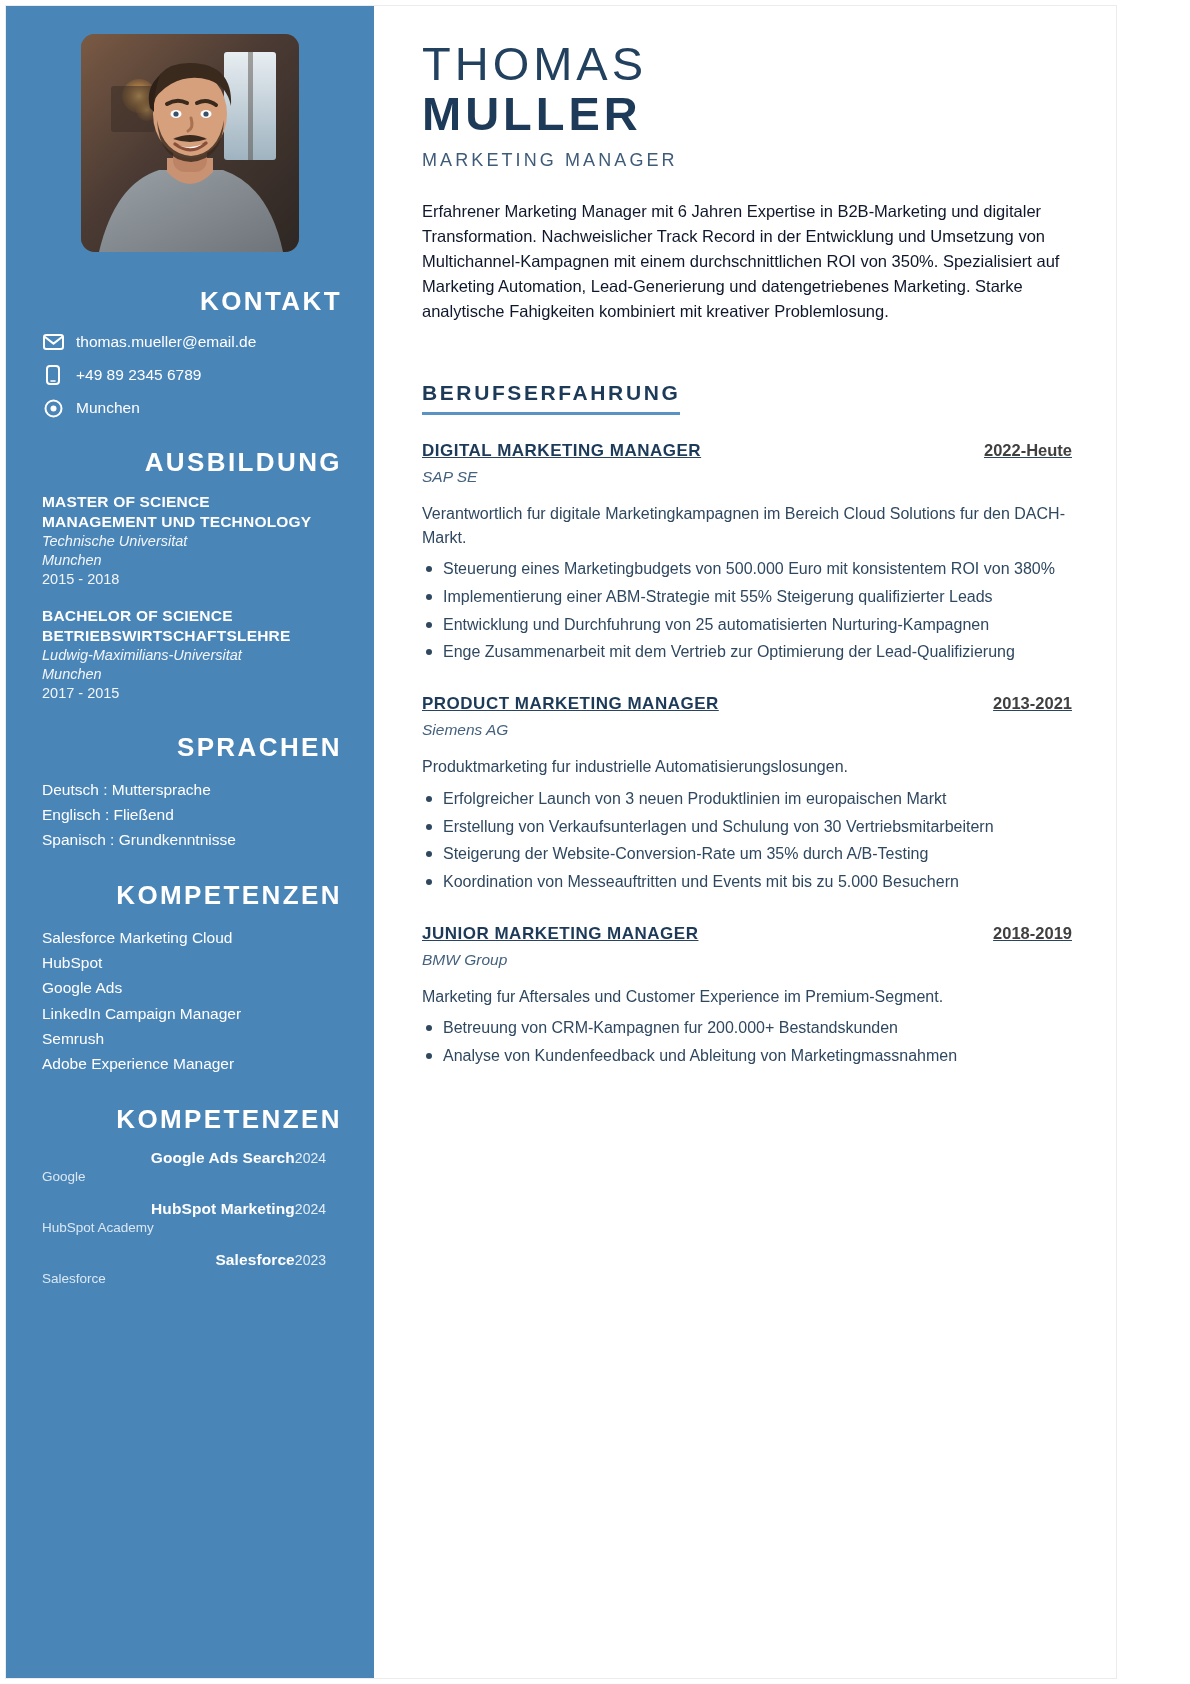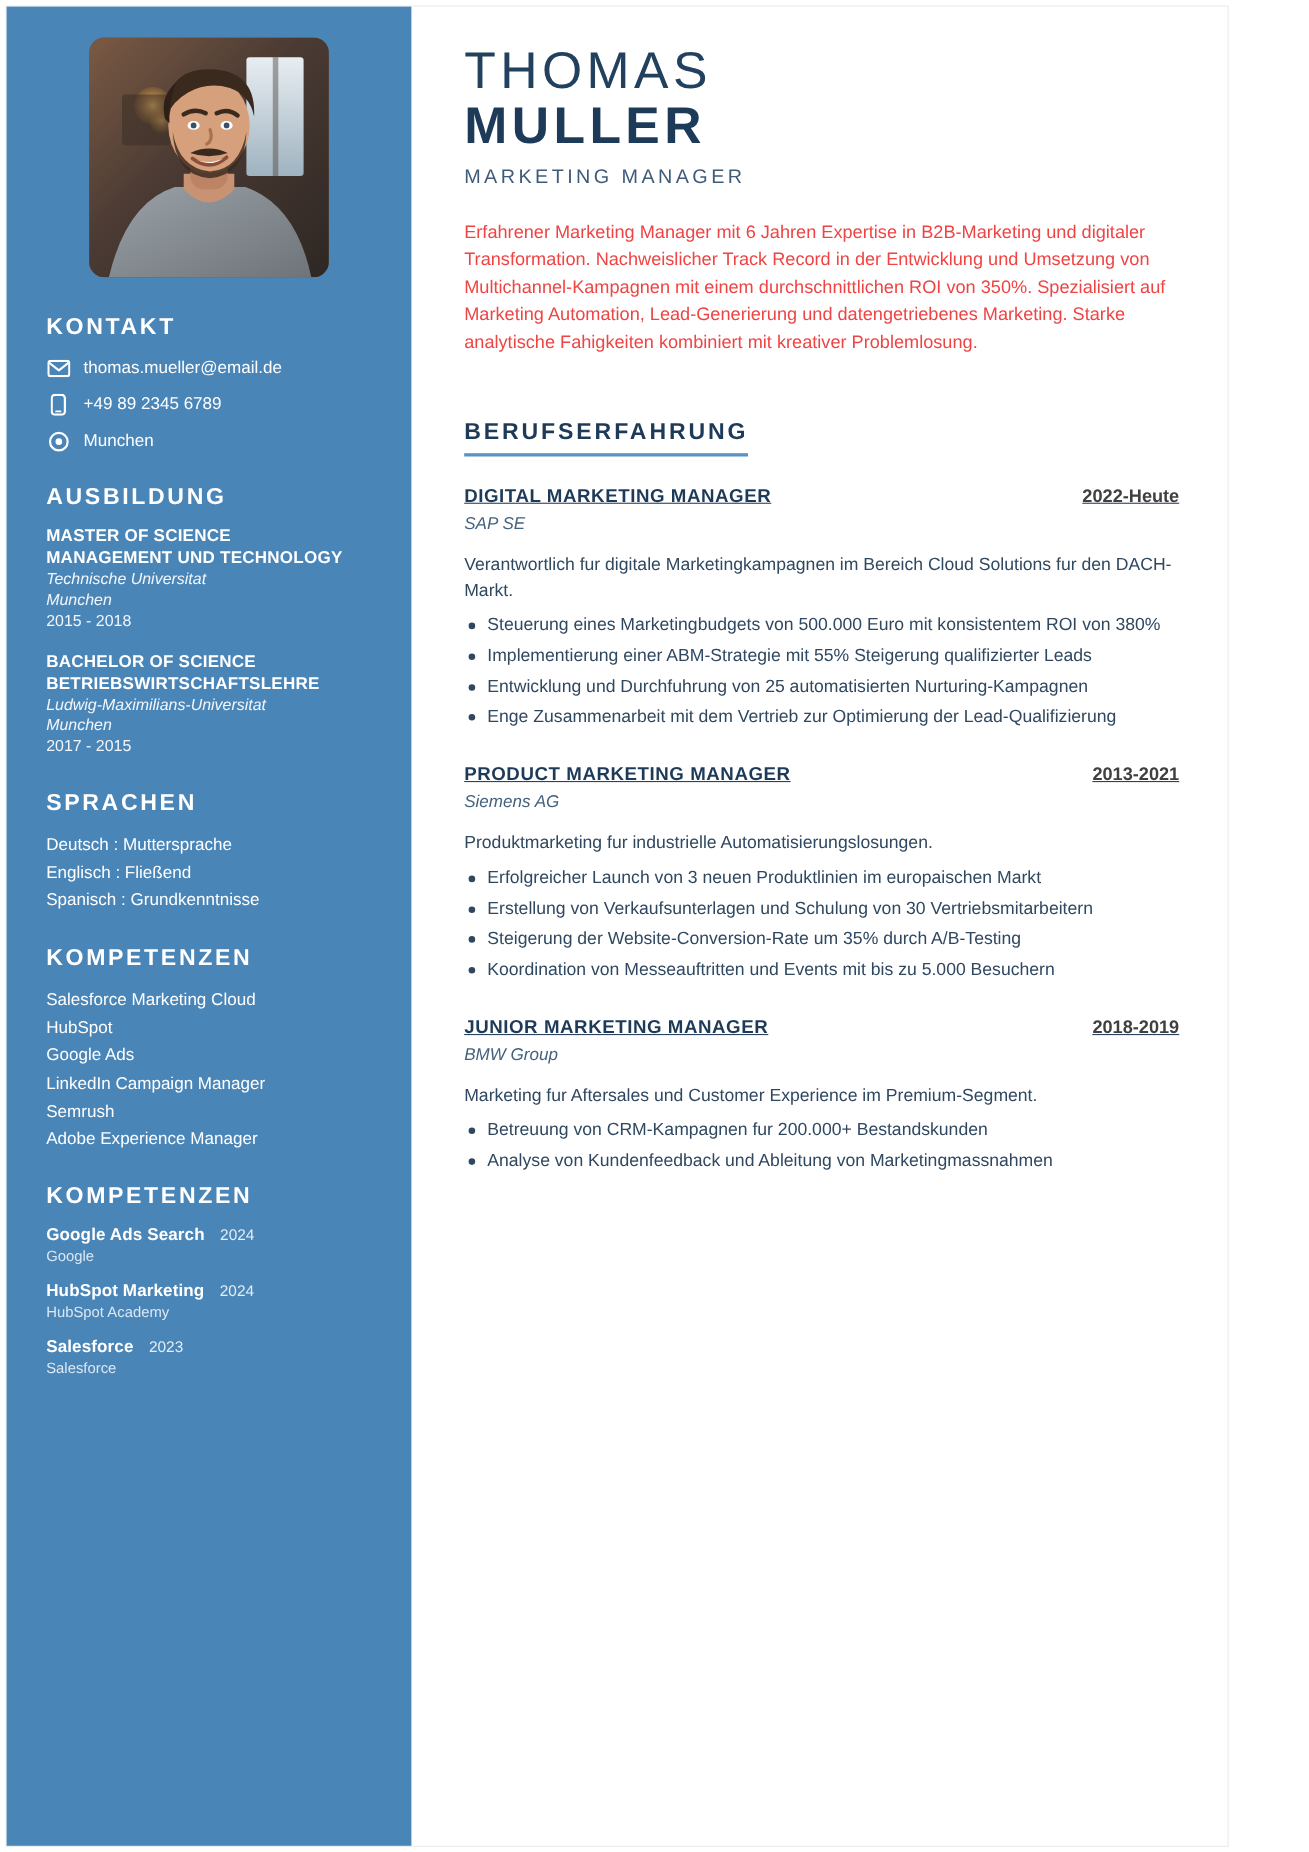--- a/index.html
+++ b/index.html
@@ -48,25 +48,26 @@
     width: 218px;
     height: 218px;
     border-radius: 14px;
     overflow: hidden;
     position: relative;
     background: #6b5a4e;
   }
   .photo svg { display: block; width: 100%; height: 100%; }
 
   .side-h {
-    font-size: 21px;
+    font-size: 26px;
     font-weight: bold;
     letter-spacing: 2.4px;
     margin: 0 0 14px 4px;
     color: #ffffff;
+    text-align: right;
   }
   .side-block { margin-bottom: 28px; }
 
   .contact-row {
     display: flex;
     align-items: center;
     gap: 12px;
     margin: 0 0 11px 4px;
     font-size: 15.5px;
     line-height: 1.25;
@@ -102,23 +103,23 @@
 
   .plain-line {
     font-size: 15.5px;
     line-height: 1.62;
     margin-left: 4px;
   }
 
   .cert-item { margin-bottom: 16px; margin-left: 4px; }
   .cert-top {
     display: flex;
-    justify-content: flex-start;
+    justify-content: flex-end;
     align-items: baseline;
-    gap: 14px;
+    gap: 0;
   }
   .cert-name {
     font-size: 15.5px;
     font-weight: bold;
     letter-spacing: 0.1px;
   }
   .cert-year {
     font-size: 14px;
     color: #e4eef6;
     white-space: nowrap;
@@ -154,21 +155,21 @@
   .job-title {
     font-size: 18px;
     letter-spacing: 3.1px;
     margin-top: 9px;
     color: #3f5b79;
   }
   .summary {
     margin-top: 28px;
     font-size: 16.5px;
     line-height: 1.52;
-    color: #ef4444;
+    color: #0f172a;
     max-width: 655px;
   }
   .sec-h {
     font-size: 21px;
     font-weight: bold;
     letter-spacing: 2.6px;
     color: #1d3a58;
     margin-top: 40px;
     margin-bottom: 26px;
     display: inline-block;

